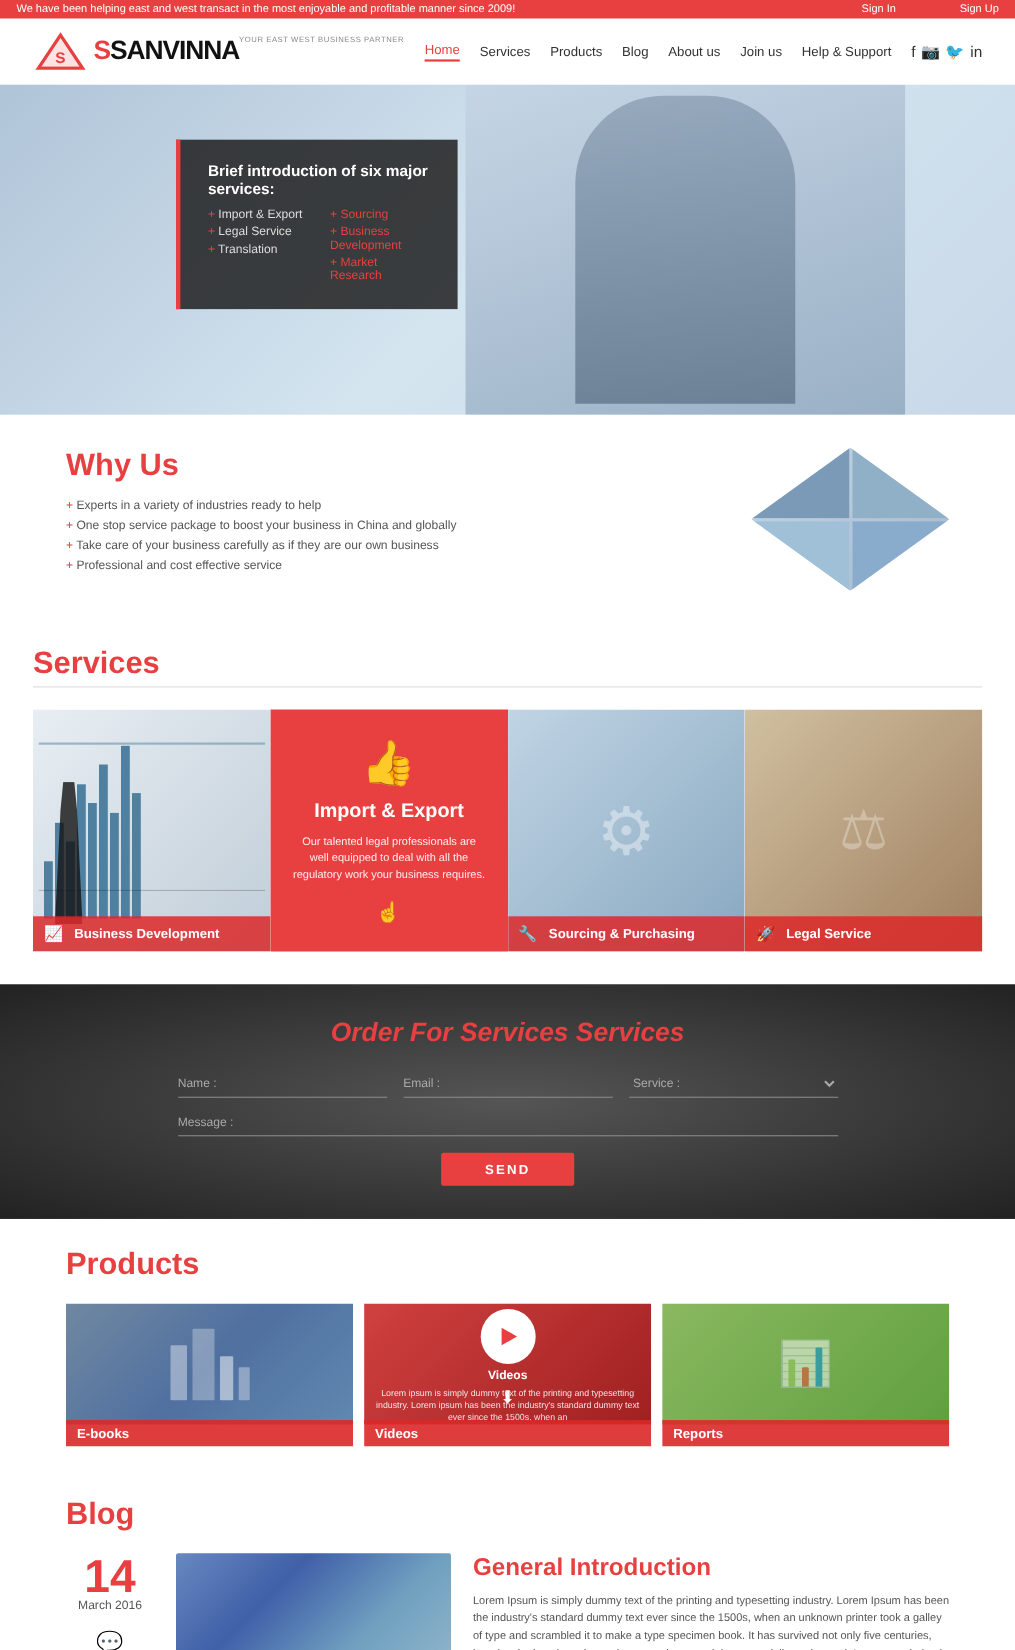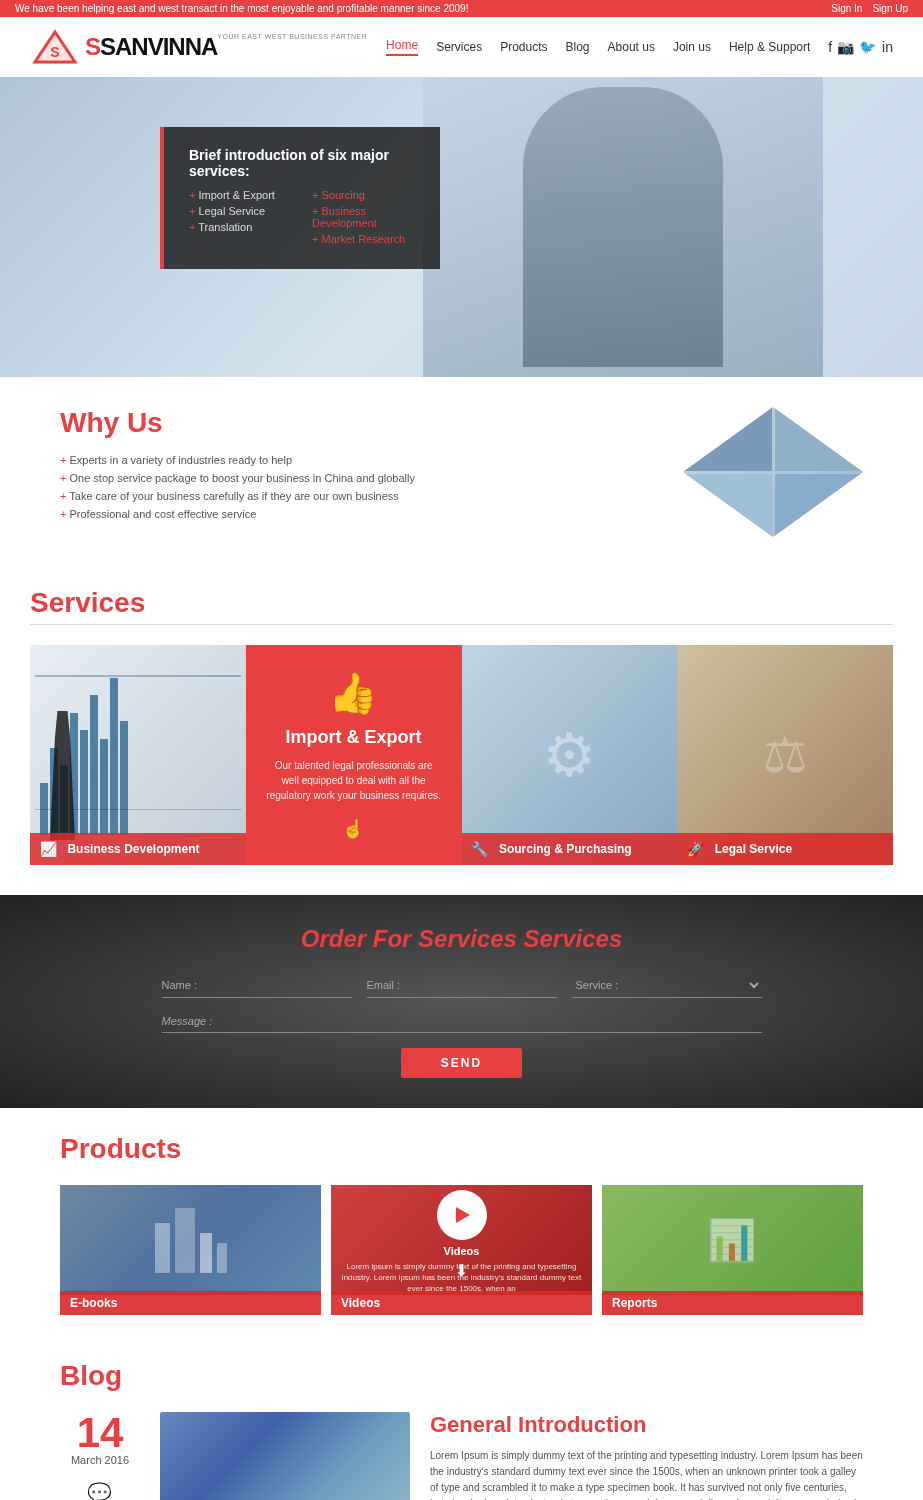--- a/index.html
+++ b/index.html
@@ -11,21 +11,21 @@
       color: white;
       font-size: 10px;
       text-align: left;
       padding: 4px 0;
       display: flex;
       justify-content: space-between;
       align-items: center;
       padding: 3px 15px;
     }
     .top-bar-links { display: flex; gap: 10px; }
-    .top-bar-links a { color: white; text-decoration: none; font-size: 10px; }
+    .top-bar-links a { color: white; text-decoration: none; font-size: 10px; margin-left: 48px; }
 
     
     .header {
       display: flex;
       align-items: center;
       justify-content: space-between;
       padding: 10px 30px;
       background: white;
     }
     .nav { display: flex; align-items: center; gap: 18px; }
@@ -41,21 +41,21 @@
       background: linear-gradient(135deg, #b0c4d8 0%, #d4e5f0 50%, #c8d8e8 100%);
       overflow: hidden;
     }
     .hero-overlay {
       position: absolute;
       left: 160px;
       top: 50px;
       background: rgba(30,30,30,0.85);
       color: white;
       padding: 20px 25px;
-      width: 280px;
+      width: 256px;
       border-left: 4px solid #e84040;
     }
     .hero-overlay h2 { font-size: 14px; font-weight: bold; margin-bottom: 10px; color: white; }
     .hero-overlay ul { list-style: none; }
     .hero-overlay ul li { font-size: 11px; color: #ddd; margin-bottom: 4px; }
     .hero-overlay ul li::before { content: '+ '; color: #e84040; }
     .hero-cols { display: flex; gap: 20px; }
     .hero-cols ul { flex: 1; }
     
     .hero-person {
@@ -149,21 +149,20 @@
     .form-full {
       width: 100%;
       background: transparent;
       border: none;
       border-bottom: 1px solid #888;
       color: white;
       padding: 5px 0;
       font-size: 11px;
       outline: none;
       margin-bottom: 15px;
-      font-style: italic;
     }
     .form-full::placeholder { color: #aaa; }
     .send-btn {
       background: #e84040;
       color: white;
       border: none;
       padding: 8px 40px;
       font-size: 12px;
       font-weight: bold;
       letter-spacing: 2px;

